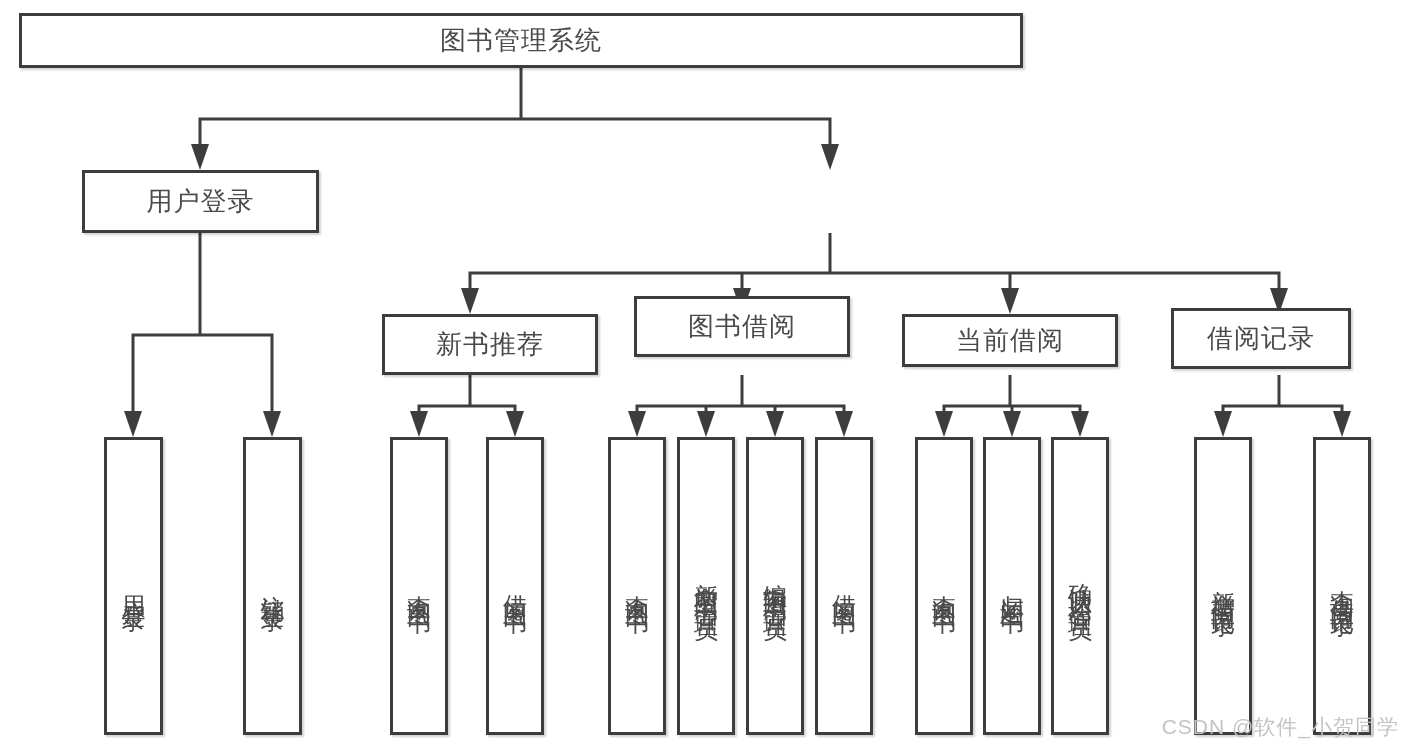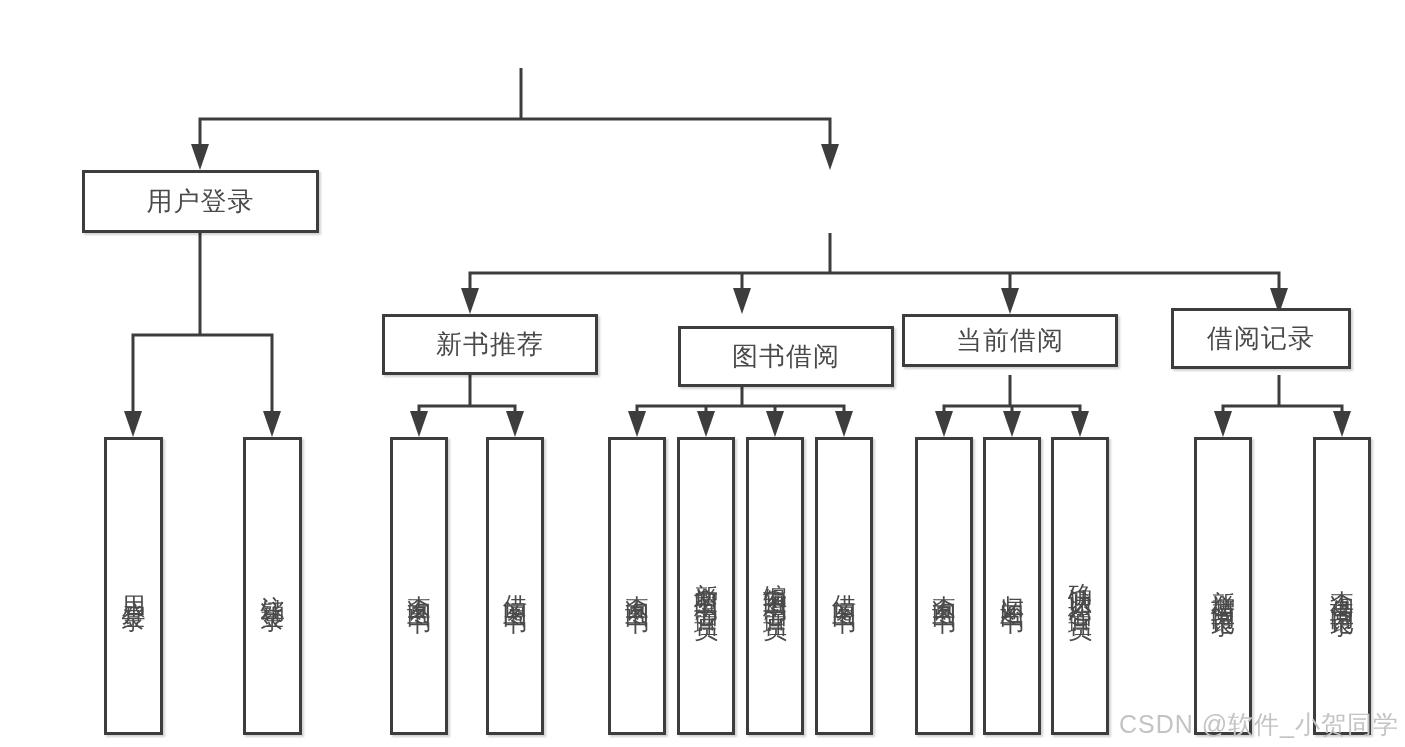--- a/index.html
+++ b/index.html
@@ -57,21 +57,21 @@
     line-height: 1;
     letter-spacing: 5px;
     color: var(--text);
     white-space: nowrap;
   }
 
   .watermark {
     position: absolute;
     right: 6px;
     bottom: 6px;
-    font-size: 25px;
+    font-size: 21px;
     letter-spacing: 1px;
     color: var(--watermark);
     z-index: 3;
     white-space: nowrap;
   }
 </style>
 </head>
 <body>
 
 <div class="canvas">
@@ -117,29 +117,32 @@
     <polygon class="arrowhead" points="935,411 953,411 944,437"></polygon>
     <polygon class="arrowhead" points="1003,411 1021,411 1012,437"></polygon>
     <polygon class="arrowhead" points="1071,411 1089,411 1080,437"></polygon>
 
     <path class="connector-line" d="M1279 375 V406"></path>
     <path class="connector-line" d="M1223 413 V406 H1342 V413"></path>
     <polygon class="arrowhead" points="1214,411 1232,411 1223,437"></polygon>
     <polygon class="arrowhead" points="1333,411 1351,411 1342,437"></polygon>
   </svg>
 
+  <div class="box" style="left:19px; top:13px; width:1004px; height:55px;">
+    <span class="hlabel">图书管理系统</span>
+  </div>
 
   <div class="box" style="left:82px; top:170px; width:237px; height:63px;">
     <span class="hlabel">用户登录</span>
   </div>
 
   <div class="box" style="left:382px; top:314px; width:216px; height:61px;">
     <span class="hlabel">新书推荐</span>
   </div>
-  <div class="box" style="left:634px; top:326px; width:216px; height:61px;margin-left:44px;">
+  <div class="box" style="left:634px; top:296px; width:216px; height:61px;">
     <span class="hlabel">图书借阅</span>
   </div>
   <div class="box" style="left:902px; top:314px; width:216px; height:53px;">
     <span class="hlabel">当前借阅</span>
   </div>
   <div class="box" style="left:1171px; top:308px; width:180px; height:61px;">
     <span class="hlabel">借阅记录</span>
   </div>
 
   <div class="box" style="left:104px; top:437px; width:59px; height:298px;">

